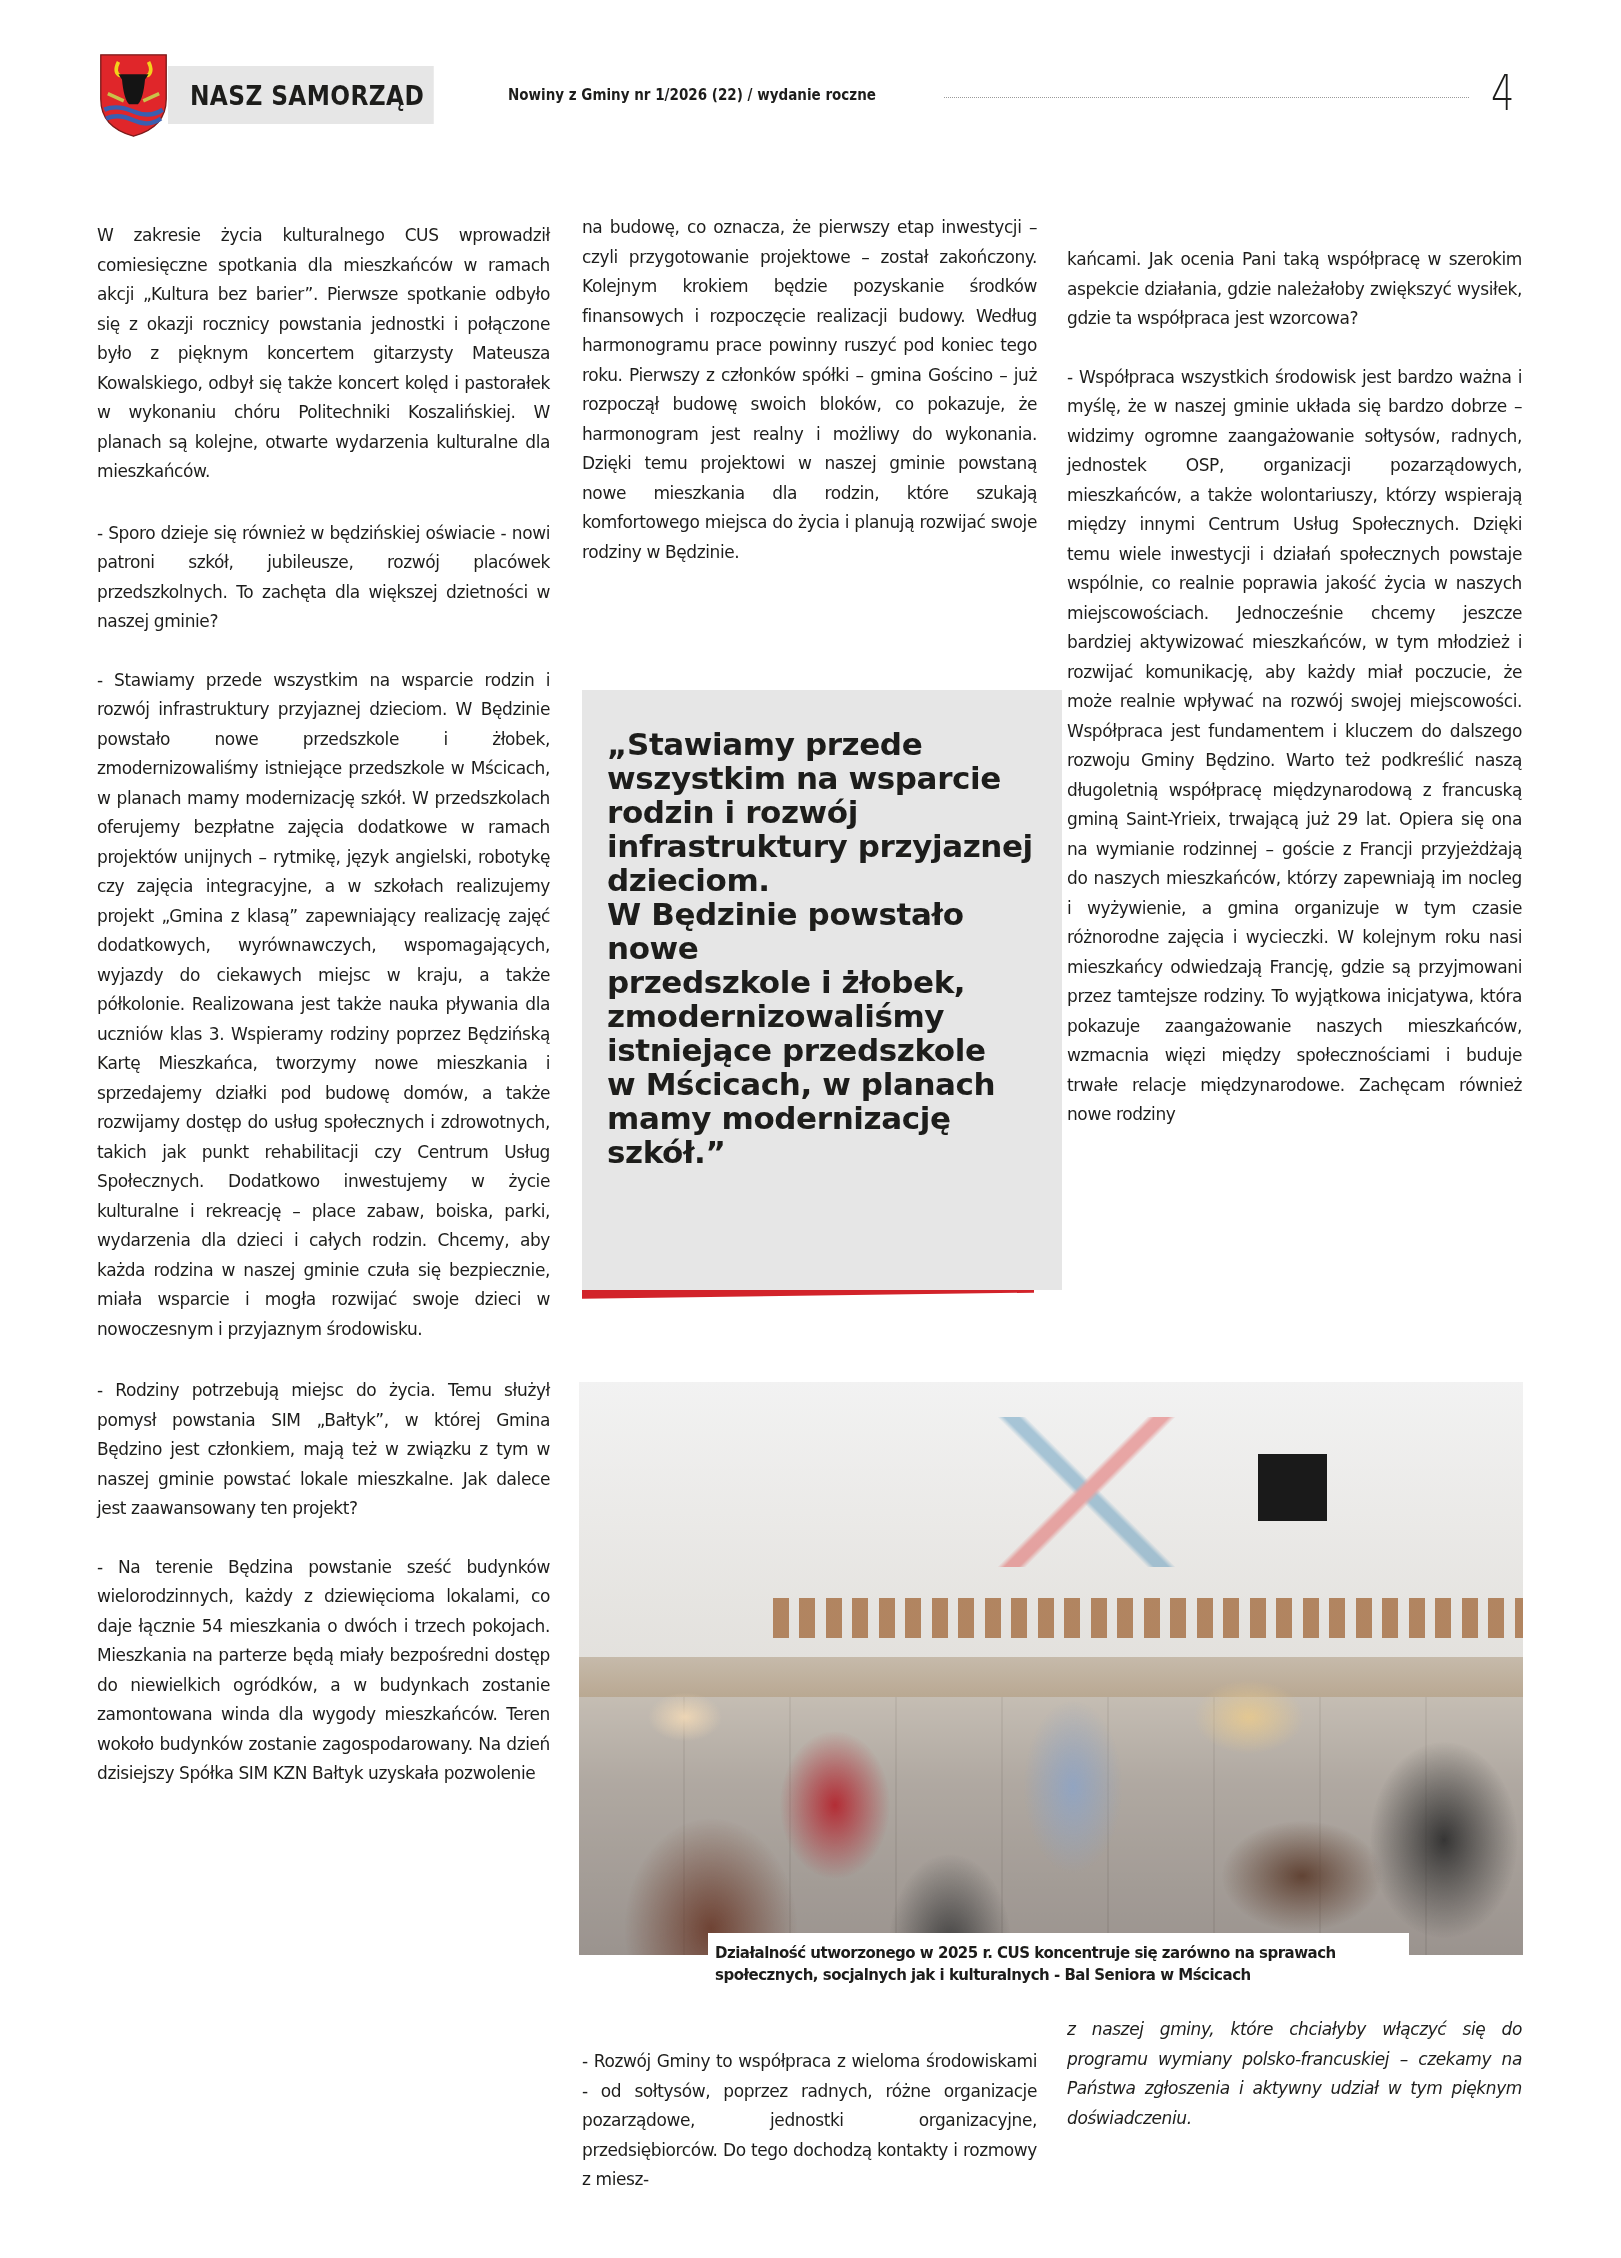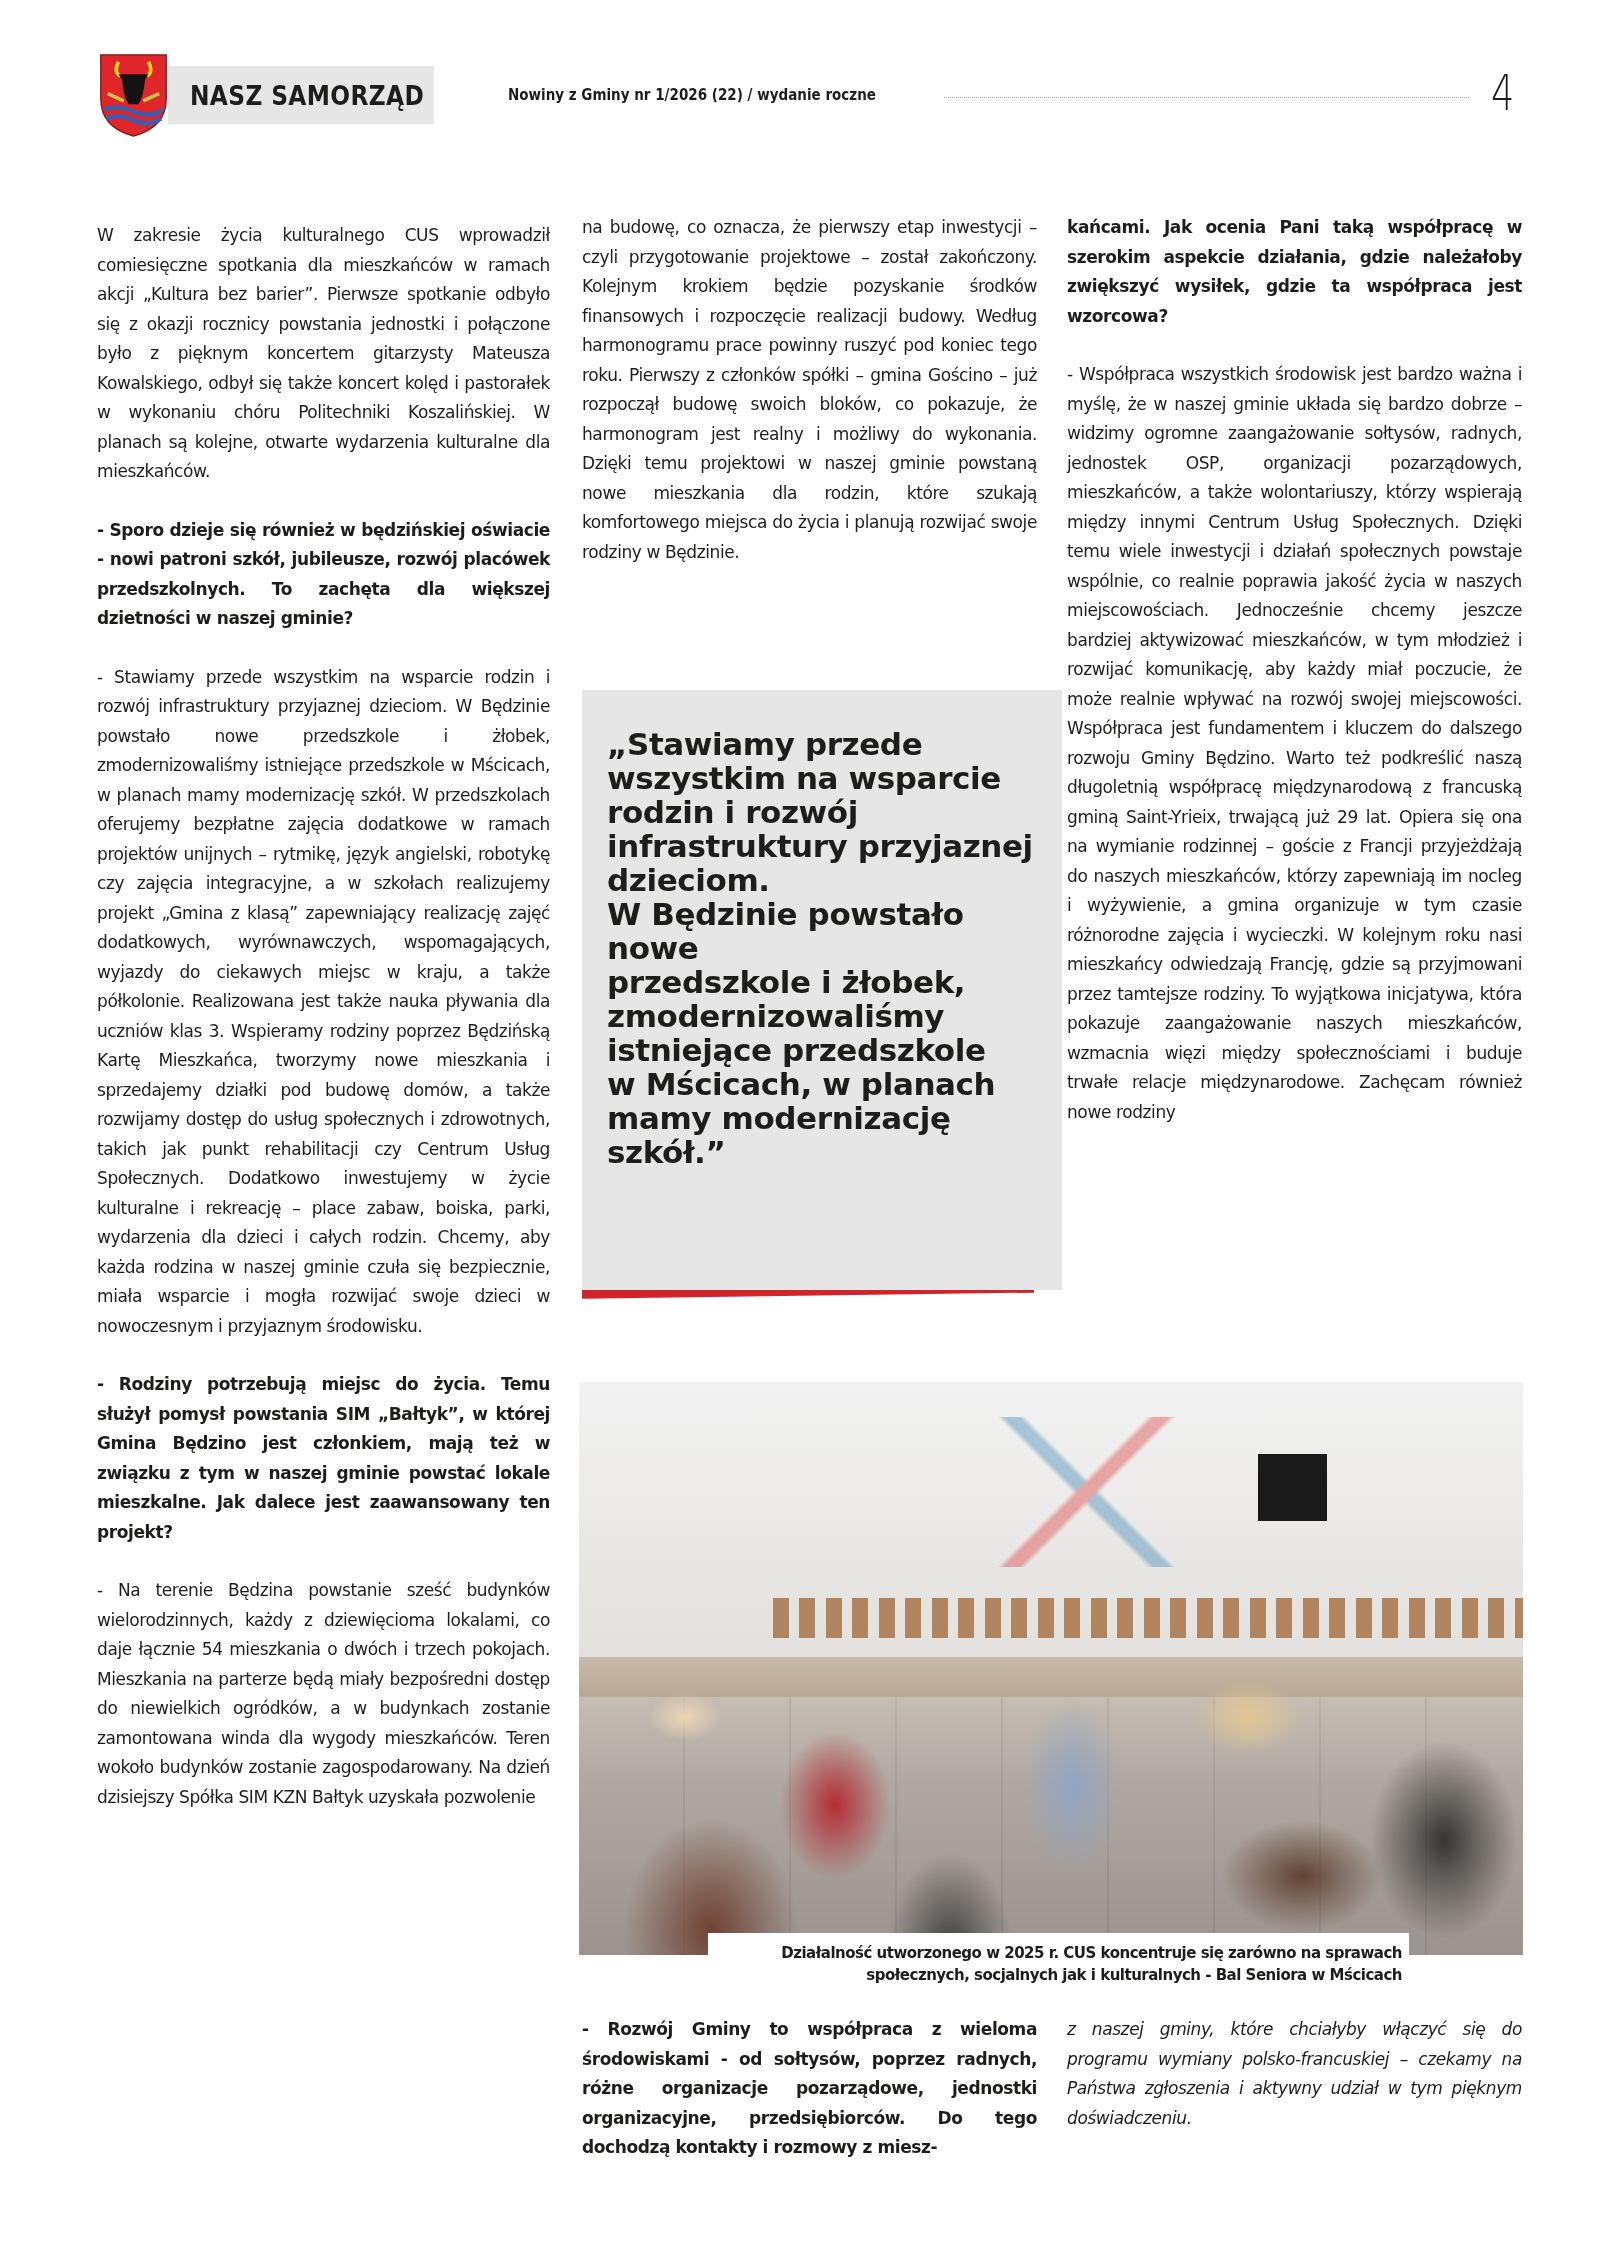--- a/index.html
+++ b/index.html
@@ -15,21 +15,21 @@
   .issue { position:absolute; left:508px; top:86px; font-family:"DejaVu Sans", sans-serif;
     font-weight:bold; font-size:15px; white-space:nowrap; transform:scaleX(0.9); transform-origin:left center; }
   .dotline { position:absolute; left:944px; top:97px; width:525px; border-top:1.8px dotted #9a9a9a; }
   .pagenum { position:absolute; left:1491px; top:69px; font-family:"DejaVu Sans", sans-serif;
     font-size:49px; font-weight:200; line-height:1; transform:scaleX(0.75); transform-origin:left top; }
 
   
   .col { position:absolute; font-family:"DejaVu Sans", sans-serif; font-size:17px; line-height:29.5px;
          text-align:justify; hyphens:manual; letter-spacing:-0.4px; }
   .col p { margin:0 0 29px 0; }
-  .col p.q { font-weight:bold; }
+  .col p.q { font-weight:normal;margin-top:32px; }
   .c1 { left:97px; top:221px; width:453px; }
   .c2 { left:582px; top:213px; width:455px; }
   .c3 { left:1067px; top:213px; width:455px; }
   .c4 { left:582px; top:2015px; width:455px; }
   .c5 { left:1067px; top:2015px; width:455px;font-style:italic; }
 
   
   .pullquote { position:absolute; left:582px; top:690px; width:480px; height:600px; background:#e6e6e6; }
   .pullquote .pq-text { position:absolute; left:25px; top:37px; right:17.6px;
      font-family:"DejaVu Sans", sans-serif; font-weight:bold; font-size:31px; line-height:34px;
@@ -56,21 +56,21 @@
       radial-gradient(ellipse 106px 141px at 865px 229px,#2a2a2a,transparent 70%),
       radial-gradient(ellipse 79px 53px at 670px 106px,#e7c98f,transparent 70%),
       radial-gradient(ellipse 124px 159px at 132px 318px,#6a3a2a,transparent 70%);
      opacity:.9; }
   .photo .bunting { position:absolute; left:221px; top:35px; width:573px; height:150px;
      background:
       linear-gradient(135deg,transparent 48%,#d22 49%,#d22 51%,transparent 52%),
       linear-gradient(45deg,transparent 48%,#27a 49%,#27a 51%,transparent 52%); opacity:.35; }
   .photo .tv { position:absolute; left:679px; top:72px; width:69px; height:67px; background:#1a1a1a; }
   .caption { position:absolute; left:708px; top:1933px; width:701px; height:67px; background:#ffffff;
-     box-sizing:border-box; padding:8.8px 7px 0 7px; text-align:right;
+     box-sizing:border-box; padding:8.8px 7px 0 7px; text-align:left;
      font-family:"DejaVu Sans", sans-serif; font-weight:bold; font-size:15px; line-height:22px;
      letter-spacing:-0.5px; }
 </style>
 </head>
 <body>
 
 <div>
   <svg class="crest" viewBox="0 0 78 96">
     <path d="M2 2 H76 V52 Q76 84 39 94 Q2 84 2 52 Z" fill="#e0262a" stroke="#7a1a1a" stroke-width="1.5"></path>
     <path d="M22 10 Q16 22 24 26" stroke="#f3d21b" stroke-width="4" fill="none"></path>

